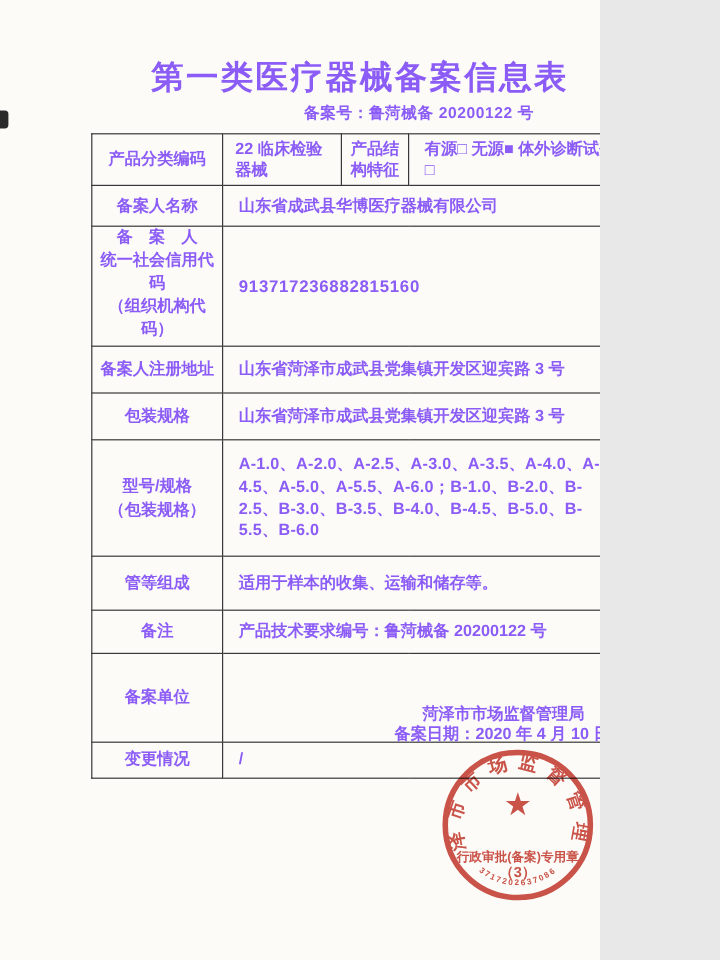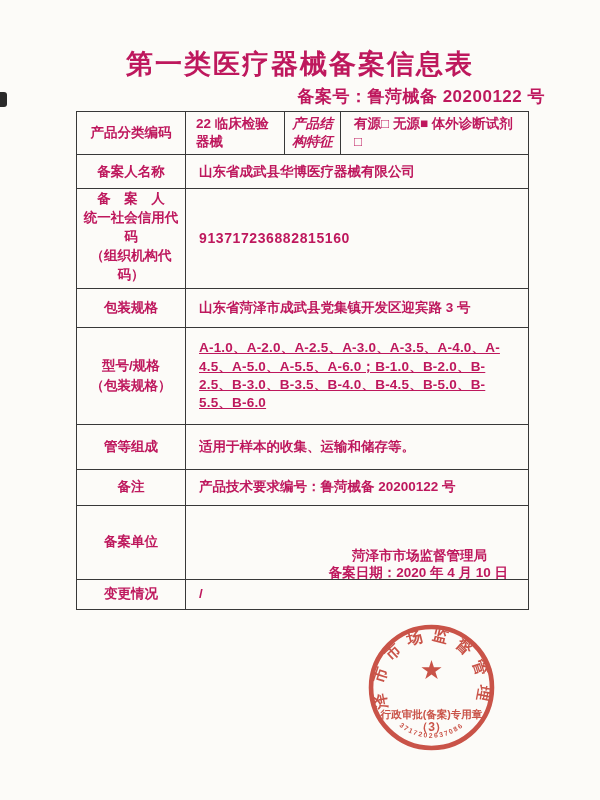--- a/index.html
+++ b/index.html
@@ -1,41 +1,41 @@
 <!DOCTYPE html>
 <html><head>
 <meta charset="utf-8">
 <style>
   html,body{margin:0;padding:0;background:#e8e8e8;}
   .sheet{
-    position:relative;width:600px;height:800px;background:#fcfbf8;
-    font-family:"Liberation Sans", sans-serif;color:#be185d;overflow:hidden;
+    position:relative;width:500px;height:800px;background:#fcfbf8;
+    font-family:"Liberation Sans", sans-serif;color:#8b5cf6;overflow:hidden;
   }
   .edge-artifact{position:absolute;left:0;top:92px;width:7px;height:15px;background:#2a2a2a;border-radius:0 3px 3px 0;}
   .doc-title{
     position:absolute;left:0;top:46px;width:600px;text-align:center;
     font-size:27px;font-weight:900;letter-spacing:2px;
   }
   .filing-no{
-    position:absolute;top:85px;right:55px;font-size:17px;font-weight:700;letter-spacing:.5px;
+    position:absolute;top:85px;right:55px;font-size:13px;font-weight:700;letter-spacing:.5px;
   }
   table.form-table{
     position:absolute;left:76px;top:111px;width:452px;
     border-collapse:collapse;table-layout:fixed;
     font-size:13.5px;
   }
   table.form-table td{
     border:1.6px solid #383838;vertical-align:middle;
     font-weight:600;line-height:1.35;
   }
   td.lbl{text-align:center;font-weight:700;padding:2px 3px;}
   td.val{text-align:left;padding:3px 10px 3px 13px;}
   td.val.code{padding:3px 6px 3px 10px;margin-top:33px;}
-  td.lbl.feature{padding:2px 6px;font-style:italic;}
-  .spec-text{line-height:1.6;letter-spacing:.2px;text-decoration:underline;}
+  td.lbl.feature{padding:2px 6px;}
+  .spec-text{line-height:1.6;letter-spacing:.2px;}
   .cell-filing-unit{position:relative;}
   .authority{position:absolute;right:41px;bottom:14px;font-weight:700;white-space:nowrap;}
   .filing-date{position:absolute;right:20px;bottom:-3px;font-weight:700;white-space:nowrap;}
   .credit-label div{line-height:1.4;font-family:Liberation Mono, monospace;}
   .two-line div{line-height:1.45;}
   .code-value{font-size:14px;letter-spacing:.6px;}
   
   .stamp{
     position:absolute;left:367px;top:622px;width:129px;height:131px;
     mix-blend-mode:multiply;opacity:.92;z-index:5;pointer-events:none;
@@ -82,20 +82,24 @@
 
       <tr style="height:57px">
         <td class="lbl credit-label">
           <div>备　案　人</div>
           <div>统一社会信用代码</div>
           <div>（组织机构代码）</div>
         </td>
         <td class="val code-value" colspan="3">913717236882815160</td>
       </tr>
 
+      <tr style="height:39px">
+        <td class="lbl">备案人注册地址</td>
+        <td class="val" colspan="3">山东省菏泽市成武县党集镇开发区迎宾路 3 号</td>
+      </tr>
 
       <tr style="height:39px">
         <td class="lbl">包装规格</td>
         <td class="val" colspan="3">山东省菏泽市成武县党集镇开发区迎宾路 3 号</td>
       </tr>
 
       <tr style="height:97px">
         <td class="lbl two-line">
           <div>型号/规格</div>
           <div>（包装规格）</div>

